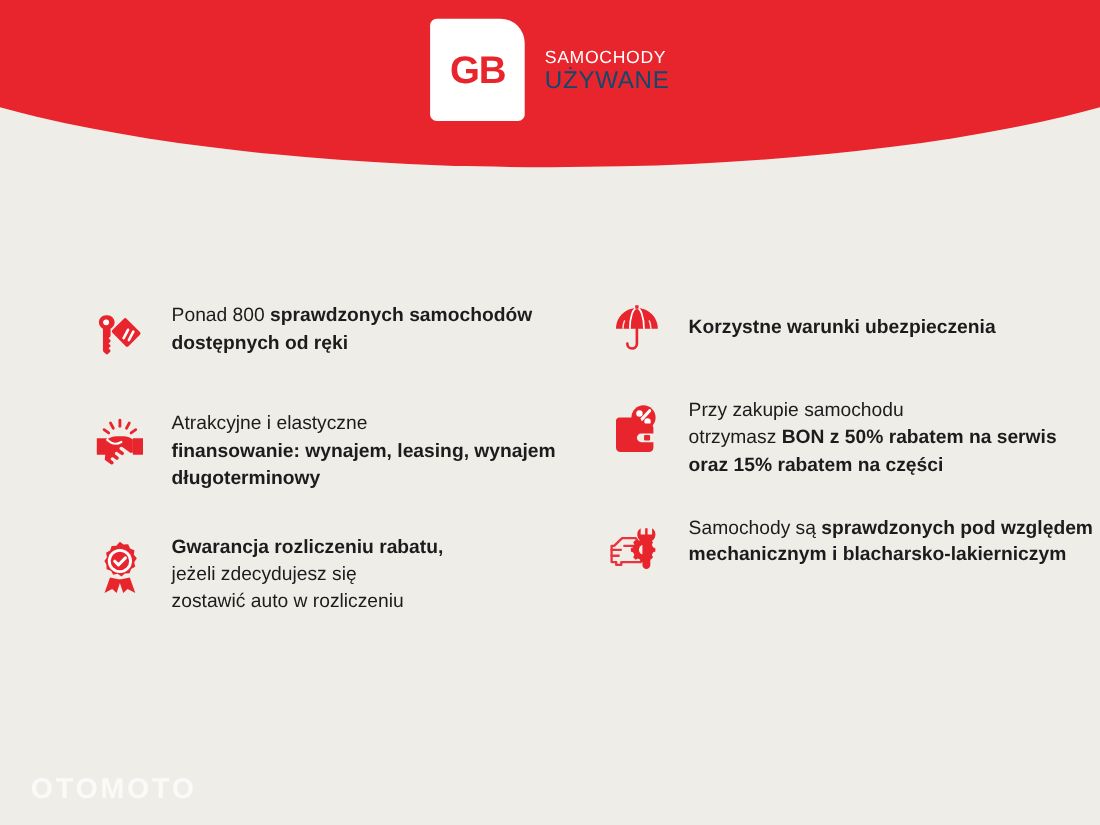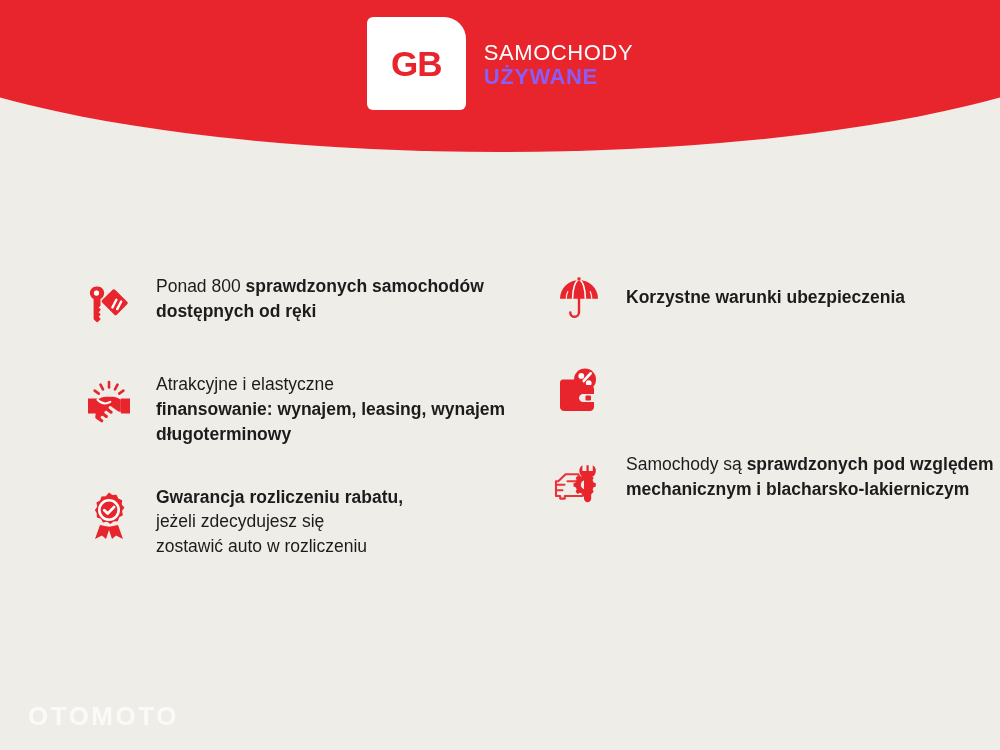--- a/index.html
+++ b/index.html
@@ -49,21 +49,21 @@
   }
 
   .logo-block {
     display: flex;
     align-items: center;
     gap: 18px;
     margin-top: -28px;
   }
 
   .logo-mark {
-    width: 99px;
+    width: 86px;
     height: 93px;
     background: #ffffff;
     border-radius: 6px 22px 6px 6px;
     display: flex;
     align-items: center;
     justify-content: center;
     position: relative;
   }
 
   .logo-gb {
@@ -77,29 +77,29 @@
 
   .logo-words {
     display: flex;
     flex-direction: column;
     line-height: 1.08;
     margin-top: 2px;
   }
 
   .logo-words .w1 {
     color: #ffffff;
-    font-size: 22px;
+    font-size: 16px;
     font-weight: 400;
     letter-spacing: 0.6px;
   }
 
   .logo-words .w2 {
-    color: #8b5cf6;
+    color: #0c4a6e;
     font-size: 22px;
-    font-weight: bold;
+    font-weight: normal;
     letter-spacing: 0.6px;
   }
 
   
   .features {
     position: absolute;
     left: 0;
     top: 272px;
     width: 1000px;
     z-index: 4;
@@ -263,20 +263,21 @@
             <circle cx="29.3" cy="11.9" r="2.9" fill="#ffffff"></circle>
             <circle cx="36.7" cy="19.1" r="2.9" fill="#ffffff"></circle>
             <line x1="38.6" y1="9.4" x2="27.4" y2="21.6" stroke="#ffffff" stroke-width="2.8" stroke-linecap="round"></line>
             <path d="M8 18.5h24v6H8z" fill="#e8252c"></path>
             <path d="M8 18.5c0-1.7 1.4-3 3-3h17c1.7 0 3 1.3 3 3v2H8z" fill="#e8252c"></path>
             <path d="M8 21h30c2.2 0 4 1.8 4 4v18c0 2.2-1.8 4-4 4H12c-2.2 0-4-1.8-4-4z" fill="#e8252c"></path>
             <path d="M31 30h12v8H31c-2.2 0-4-1.8-4-4s1.8-4 4-4z" fill="#efede8"></path>
             <rect x="33.5" y="31.5" width="5.5" height="5" rx="1" fill="#e8252c"></rect>
           </svg>
         </span>
+        <div class="f-text">Przy zakupie samochodu<br>otrzymasz <b>BON z 50% rabatem na serwis oraz 15% rabatem na części</b></div>
       </div>
 
       <div class="feature row-c">
         <span class="f-icon">
           <svg width="56" height="54" viewBox="0 0 56 54" aria-hidden="true">
             <g fill="none" stroke="#e8252c" stroke-width="2.1" stroke-linecap="round" stroke-linejoin="round" opacity="0.92">
               <path d="M5 33.5v6.5h4.2v2.6h4.6v-2.6h18V25.3l-4.8-7.1H14.6L7.3 25.3H5z"></path>
               <line x1="5" y1="28.8" x2="13.5" y2="28.8"></line>
               <line x1="5" y1="34.2" x2="11.5" y2="34.2"></line>
               <line x1="16.5" y1="25.3" x2="29" y2="25.3"></line>

